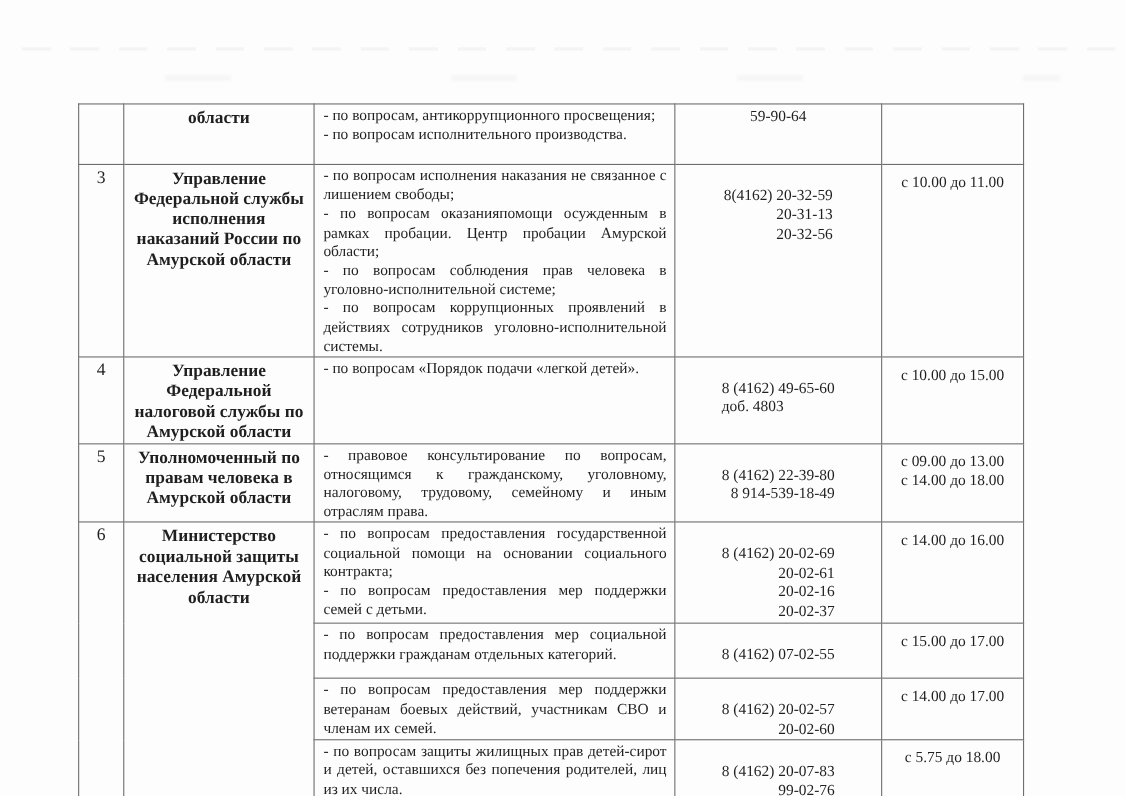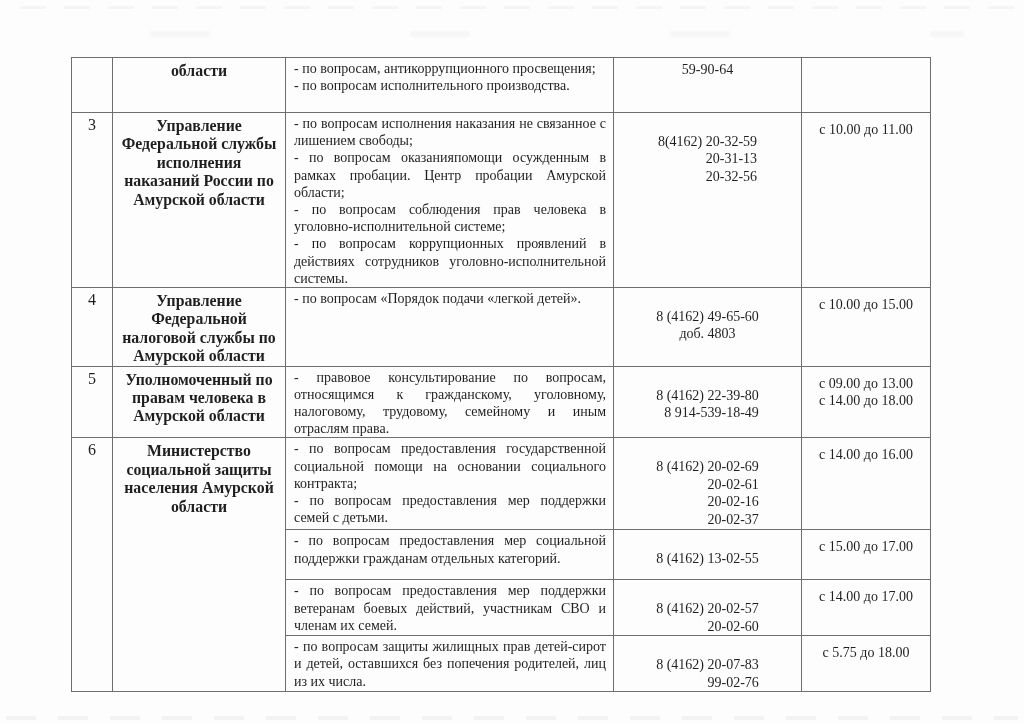--- a/index.html
+++ b/index.html
@@ -2,21 +2,21 @@
 <html><head>
 <meta charset="utf-8">
 <style>
   html,body{margin:0;padding:0;}
   body{
     width:1024px;height:724px;position:relative;overflow:hidden;
     background:#fdfdfd;
     font-family:"Liberation Serif","DejaVu Serif",serif;
     color:#1f1f1f;
   }
-  .page{position:absolute;inset:0;}
+  .page{position:absolute;inset:0;margin-top:37px;}
   
   .artifact{position:absolute;pointer-events:none;}
   .artifact.top{
     left:20px;right:10px;top:6px;height:3px;opacity:.55;
     background:repeating-linear-gradient(90deg,#ededed 0 26px,transparent 26px 44px);
   }
   .artifact.mid{
     left:150px;right:60px;top:31px;height:6px;opacity:.5;
     background:repeating-linear-gradient(90deg,#f1f1f1 0 60px,transparent 60px 260px);
     filter:blur(1px);
@@ -56,21 +56,21 @@
   }
   td.q p{
     margin:0;text-align:justify;
   }
   td.phone{
     text-align:center;line-height:17.4px;padding-top:20px;font-family:Liberation Serif, serif;
   }
   td.phone .pblock{
     display:inline-block;text-align:right;white-space:pre-line;
   }
-  td.phone.p-center .pblock{text-align:center;}
+  td.phone.p-center .pblock{text-align:left;}
   td.time{
     text-align:center;line-height:17.4px;padding-top:8px;
     white-space:pre-line;
   }
   td.pt-sm{padding-top:3px;}
 </style>
 </head>
 <body>
 
 <div class="page">
@@ -172,21 +172,21 @@
 20-02-37</span>
       </td>
       <td class="time">с 14.00 до 16.00</td>
     </tr>
 
     <tr style="height:50px">
       <td class="q">
         <p>- по вопросам предоставления мер социальной поддержки гражданам отдельных категорий.</p>
       </td>
       <td class="phone">
-        <span class="pblock">8 (4162) 13-02-55</span>
+        <span class="pblock">8 (4162) 07-02-55</span>
       </td>
       <td class="time">с 15.00 до 17.00</td>
     </tr>
 
     <tr style="height:53px">
       <td class="q">
         <p>- по вопросам предоставления мер поддержки ветеранам боевых действий, участникам СВО и членам их семей.</p>
       </td>
       <td class="phone">
         <span class="pblock">8 (4162) 20-02-57

